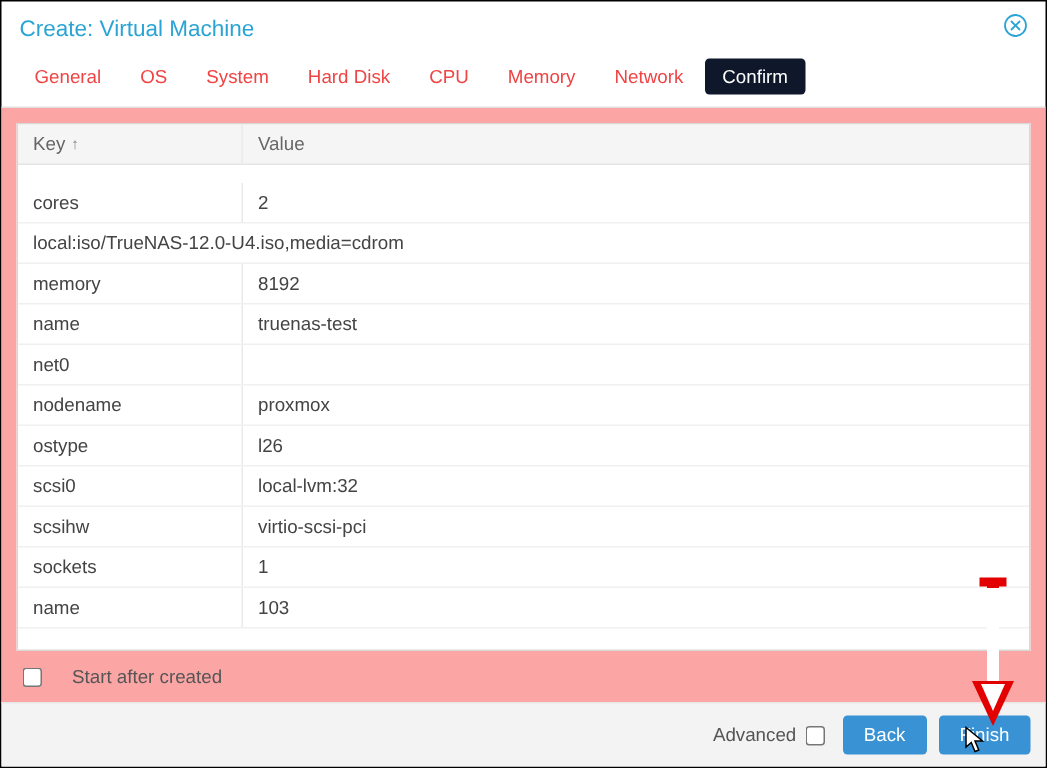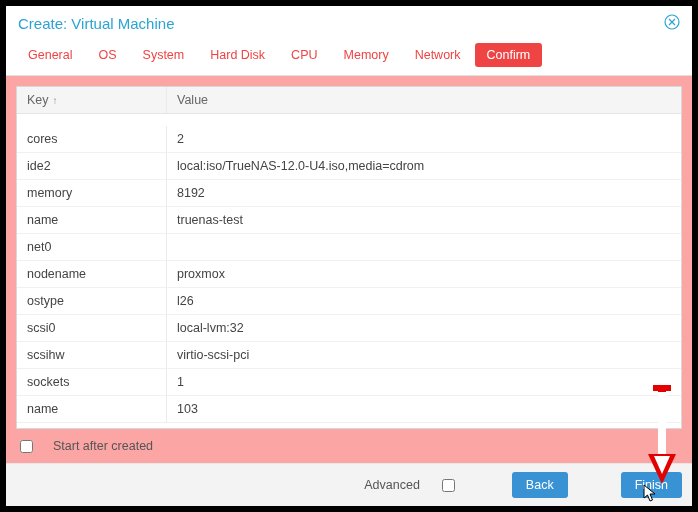--- a/index.html
+++ b/index.html
@@ -10,21 +10,21 @@
     width: 698px;
     height: 512px;
     overflow: hidden;
     color: #333;
   }
   .wizard {
     width: 100%;
     height: 100%;
     display: flex;
     flex-direction: column;
-    border: 6px solid #000000;
+    border: 1px solid #000000;
   }
   .titlebar {
     display: flex;
     justify-content: space-between;
     align-items: center;
     padding: 8px 12px 6px;
   }
   .title {
     color: #2aa4d4;
     font-size: 15px;
@@ -43,21 +43,21 @@
     align-items: center;
   }
   .tab {
     padding: 5px 12px;
     font-size: 12.5px;
     color: #ef4444;
     cursor: pointer;
     border-radius: 3px;
   }
   .tab.active {
-    background: #ef4444;
+    background: #0f172a;
     color: #fff;
   }
   .content {
     flex: 1;
     padding: 10px 10px 4px;
     background: #fca5a5;
     display: flex;
     flex-direction: column;
   }
   .table-wrap {
@@ -112,34 +112,33 @@
     background: #f3f3f3;
     padding: 8px 10px;
     display: flex;
     justify-content: flex-end;
     align-items: center;
     gap: 8px;
   }
   .adv {
     display: flex;
     align-items: center;
-    gap: 22px;
+    gap: 6px;
     color: #555;
     font-size: 12.5px;
     margin-right: 4px;
   }
   .btn {
     background: #3892d4;
     color: #fff;
     border: none;
     border-radius: 3px;
     padding: 6px 14px;
     font-size: 12.5px;
     cursor: pointer;
-    margin-left: 45px;
   }
   
   .arrow {
     position: absolute;
     left: 644px;
     top: 384px;
     pointer-events: none;
   }
   .cursor {
     position: absolute;
@@ -187,21 +186,20 @@
         <div class="th col-val">
           <span>Value</span>
         </div>
       </div>
       <div class="tbody" id="tbody">
           <div class="row">
             <div class="td col-key">cores</div>
             <div class="td col-val">2</div>
           </div>
           <div class="row">
-            <div class="td col-key">ide2</div>
             <div class="td col-val">local:iso/TrueNAS-12.0-U4.iso,media=cdrom</div>
           </div>
           <div class="row">
             <div class="td col-key">memory</div>
             <div class="td col-val">8192</div>
           </div>
           <div class="row">
             <div class="td col-key">name</div>
             <div class="td col-val">truenas-test</div>
           </div>

